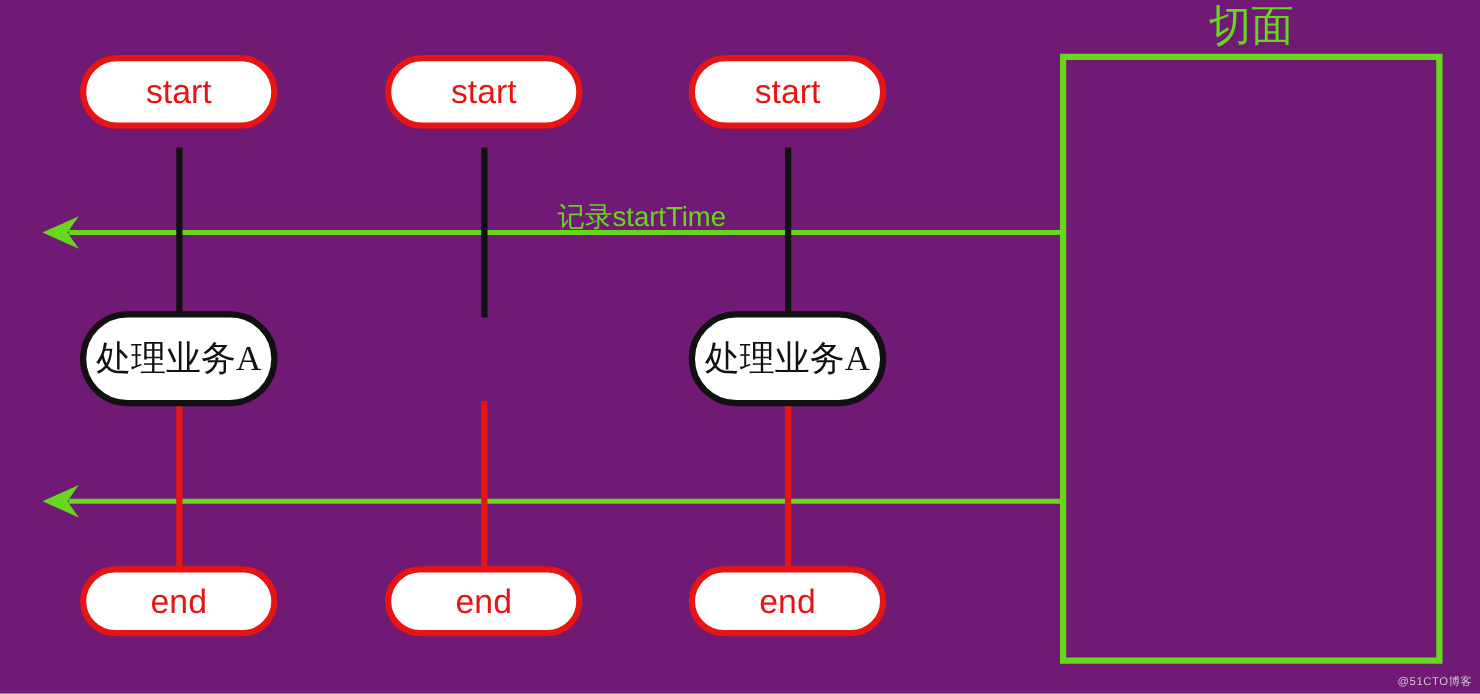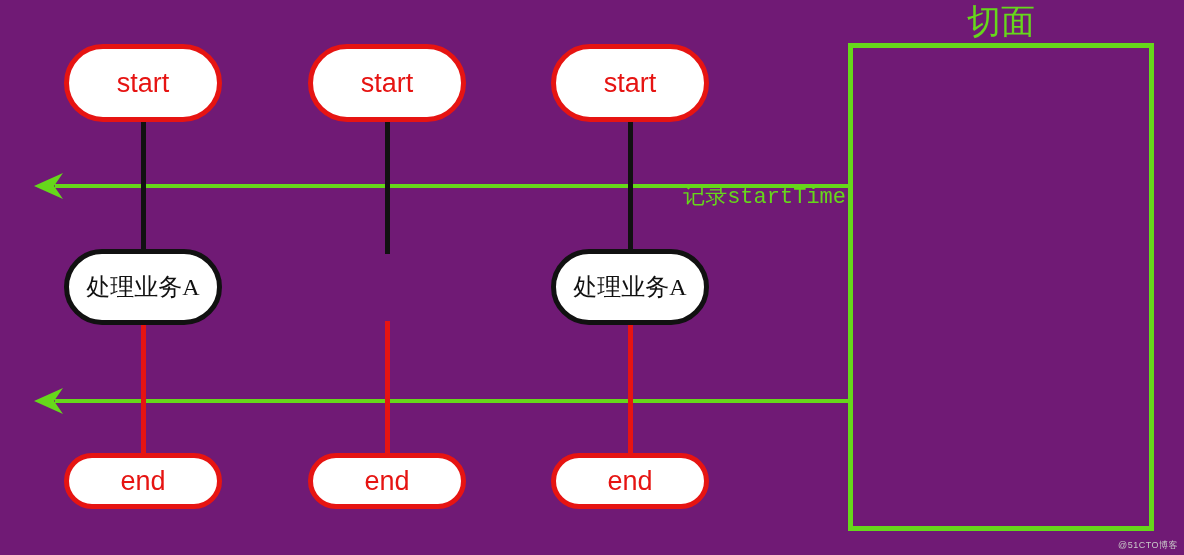--- a/index.html
+++ b/index.html
@@ -19,44 +19,43 @@
   
   .node{
     position:absolute;
     width:158px;
     box-sizing:border-box;
     border-radius:40px;
     background:#ffffff;
     display:flex;align-items:center;justify-content:center;
     z-index:3;
   }
-  .start-node{top:44px;height:78px;border:5px solid var(--red);color:var(--red);font-size:27px;}
+  .start-node{top:44px;height:59px;border:5px solid var(--red);color:var(--red);font-size:27px;}
   .end-node{top:453px;height:56px;border:5px solid var(--red);color:var(--red);font-size:27px;}
   .process-node{
     top:249px;height:76px;
     border:5px solid var(--black);color:var(--black);
-    font-size:24px;
+    font-size:28px;
     font-family:"Liberation Serif","DejaVu Serif",serif;
   }
   .col-a{left:64px;} .col-b{left:308px;} .col-c{left:551px;}
   
   .connector{position:absolute;width:5px;z-index:2;}
   .connector.black{background:var(--black);top:118px;height:136px;}
   .connector.red{background:var(--red);top:321px;height:136px;}
   .line-a{left:141px;} .line-b{left:385px;} .line-c{left:628px;}
   
   #arrow-layer{position:absolute;left:0;top:0;width:1184px;height:555px;z-index:1;}
   .arrow-label{
     position:absolute;left:446px;width:400px;
-    text-align:right;
+    text-align:left;
     color:var(--green);
     font-size:22px;line-height:25px;
-    font-family:Liberation Mono, monospace;
+    font-family:Liberation Sans, sans-serif;
     z-index:3;
-    margin-top:24px;
   }
   #arrow-label-1{top:161px;}
   #arrow-label-2{top:376px;}
   
   #aspect-box{
     position:absolute;left:848px;top:43px;
     width:306px;height:488px;
     box-sizing:border-box;
     border:5px solid var(--green);
     background:transparent;

